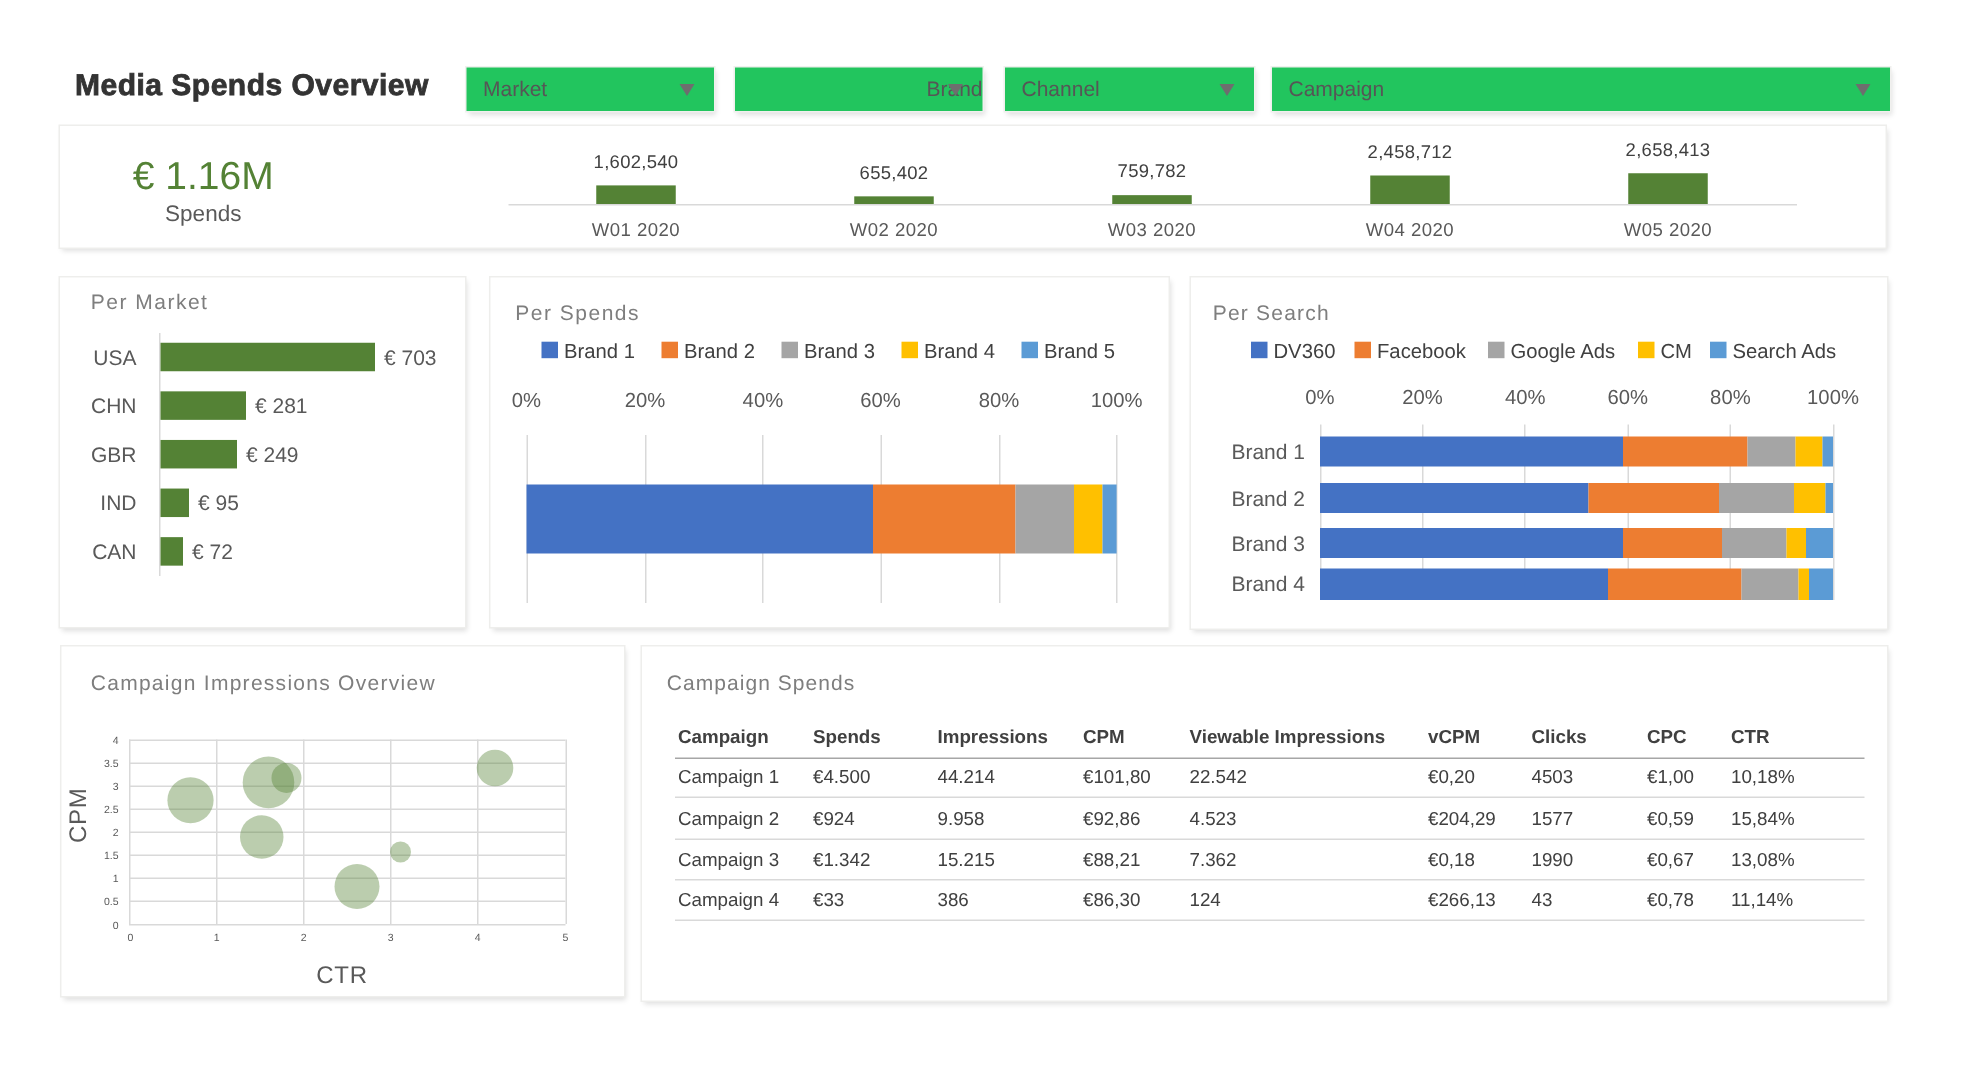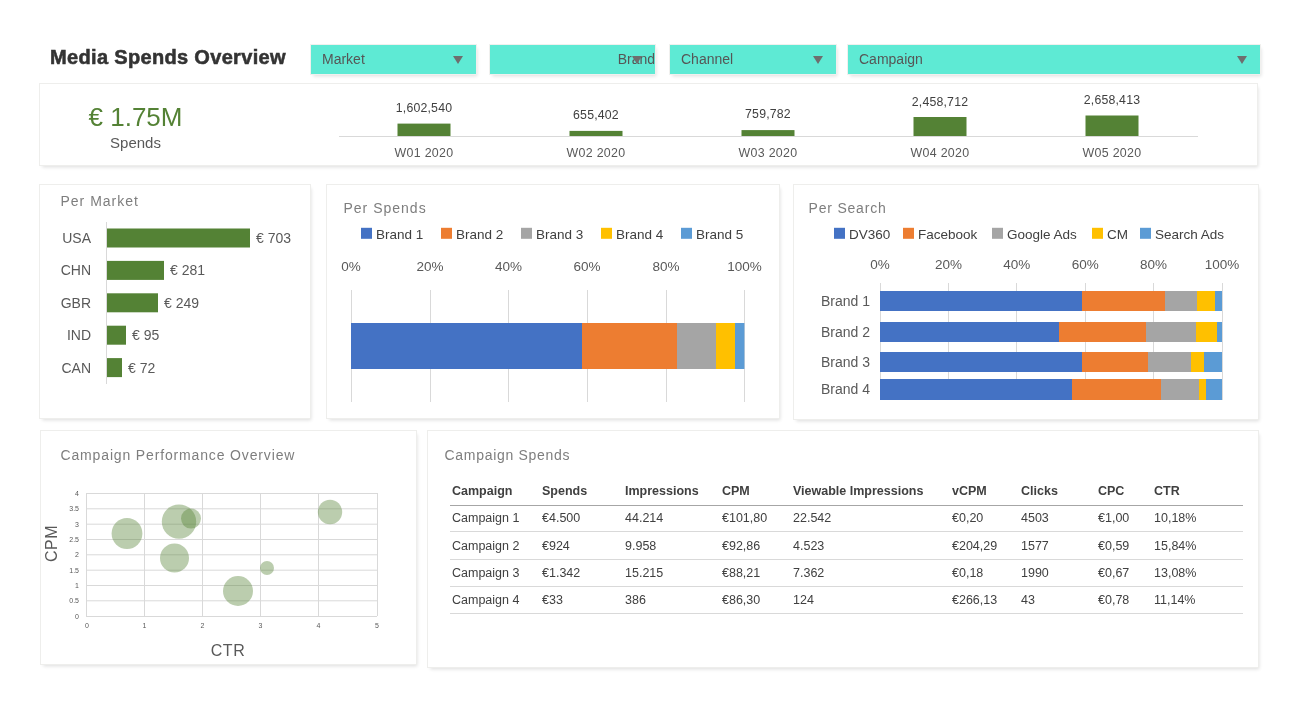--- a/index.html
+++ b/index.html
@@ -1,32 +1,32 @@
 <!DOCTYPE html>
 <html><head>
 <meta charset="utf-8">
 <style>
 * { margin:0; padding:0; box-sizing:border-box; }
 html,body { width:1316px; height:718px; background:#fff; font-family:"Liberation Sans", sans-serif; overflow:hidden; }
 .card { position:absolute; background:#fff; box-shadow:0 0 0 1px #eeeeec, 1.5px 2.5px 3.5px rgba(0,0,0,0.13); }
 .title { position:absolute; color:#7e7e7e; font-size:14px; letter-spacing:1px; line-height:1; white-space:nowrap; }
-.dd { position:absolute; top:45px; height:28.5px; background:#5eead4; box-shadow:0 0 0 1px #f0f0ee, 1.5px 2.5px 3.5px rgba(0,0,0,0.13); color:#565656; font-size:14px; line-height:28.5px; padding-left:11px; }
+.dd { position:absolute; top:45px; height:28.5px; background:#22c55e; box-shadow:0 0 0 1px #f0f0ee, 1.5px 2.5px 3.5px rgba(0,0,0,0.13); color:#565656; font-size:14px; line-height:28.5px; padding-left:11px; }
 .dd .arr { position:absolute; right:13px; top:11.2px; width:0; height:0; border-left:5.2px solid transparent; border-right:5.2px solid transparent; border-top:8.7px solid #6e6e6e; }
 </style>
 </head>
 <body>
 <div style="position:absolute; left:50px; top:47.2px; font-size:20px; font-weight:700; color:#333; -webkit-text-stroke:0.55px #333; letter-spacing:0.33px; line-height:1;">Media Spends Overview</div>
 
 <div class="dd" style="left:311px; width:165px;">Market<span class="arr"></span></div>
 <div class="dd" style="left:490px; width:165px;text-align:right;">Brand<span class="arr"></span></div>
 <div class="dd" style="left:670px; width:166px;">Channel<span class="arr"></span></div>
 <div class="dd" style="left:848px; width:412px;">Campaign<span class="arr"></span></div>
 
 <div class="card" style="left:40px; top:84px; width:1217px; height:81px;">
-  <div style="position:absolute; left:1px; top:19.5px; width:189px; text-align:center; color:#548235; font-size:26px; line-height:1;">€ 1.75M</div>
+  <div style="position:absolute; left:1px; top:19.5px; width:189px; text-align:center; color:#548235; font-size:26px; line-height:1;">€ 1.16M</div>
   <div style="position:absolute; left:1px; top:51px; width:189px; text-align:center; color:#595959; font-size:15px; line-height:1;">Spends</div>
   <svg width="1215" height="79" style="position:absolute; left:0; top:0;">
     <line x1="299" y1="52.5" x2="1158" y2="52.5" stroke="#d9d9d9" stroke-width="1"></line>
 
     <rect x="357.5" y="39.6" width="53" height="12.4" fill="#548235"></rect>
     <rect x="529.5" y="46.9" width="53" height="5.1" fill="#548235"></rect>
     <rect x="701.5" y="46.1" width="53" height="5.9" fill="#548235"></rect>
     <rect x="873.5" y="33" width="53" height="19" fill="#548235"></rect>
     <rect x="1045.5" y="31.5" width="53" height="20.5" fill="#548235"></rect>
     <text x="384" y="28" font-size="12.3" letter-spacing="0.2" fill="#404040" text-anchor="middle">1,602,540</text>
@@ -161,21 +161,21 @@
 
     <rect x="86" y="194" width="192" height="21" fill="#4472c4"></rect>
     <rect x="278" y="194" width="89" height="21" fill="#ed7d31"></rect>
     <rect x="367" y="194" width="38" height="21" fill="#a5a5a5"></rect>
     <rect x="405" y="194" width="7" height="21" fill="#ffc000"></rect>
     <rect x="412" y="194" width="16" height="21" fill="#5b9bd5"></rect>
   </svg>
 </div>
 
 <div class="card" style="left:41px; top:431px; width:375px; height:233px;">
-  <div class="title" style="left:19.5px; top:16.6px; letter-spacing:0.85px;">Campaign Performance Overview</div>
+  <div class="title" style="left:19.5px; top:16.6px; letter-spacing:0.85px;">Campaign Impressions Overview</div>
   <svg width="373" height="231" style="position:absolute; left:0; top:0;">
     <g stroke="#d9d9d9" stroke-width="1">
       <line x1="45.5" y1="62" x2="45.5" y2="185"></line>
       <line x1="103.5" y1="62" x2="103.5" y2="185"></line>
       <line x1="161.5" y1="62" x2="161.5" y2="185"></line>
       <line x1="219.5" y1="62" x2="219.5" y2="185"></line>
       <line x1="277.5" y1="62" x2="277.5" y2="185"></line>
       <line x1="336.5" y1="62" x2="336.5" y2="185"></line>
       <line x1="45" y1="62.5" x2="336" y2="62.5"></line>
       <line x1="45" y1="77.8" x2="336" y2="77.8"></line>

